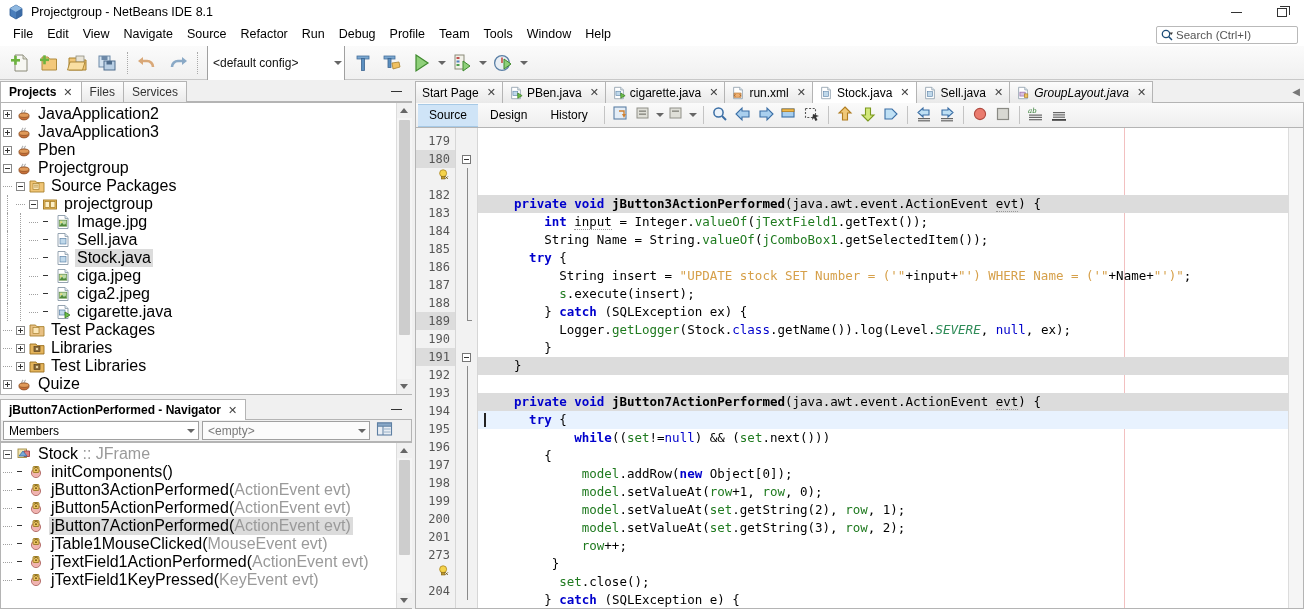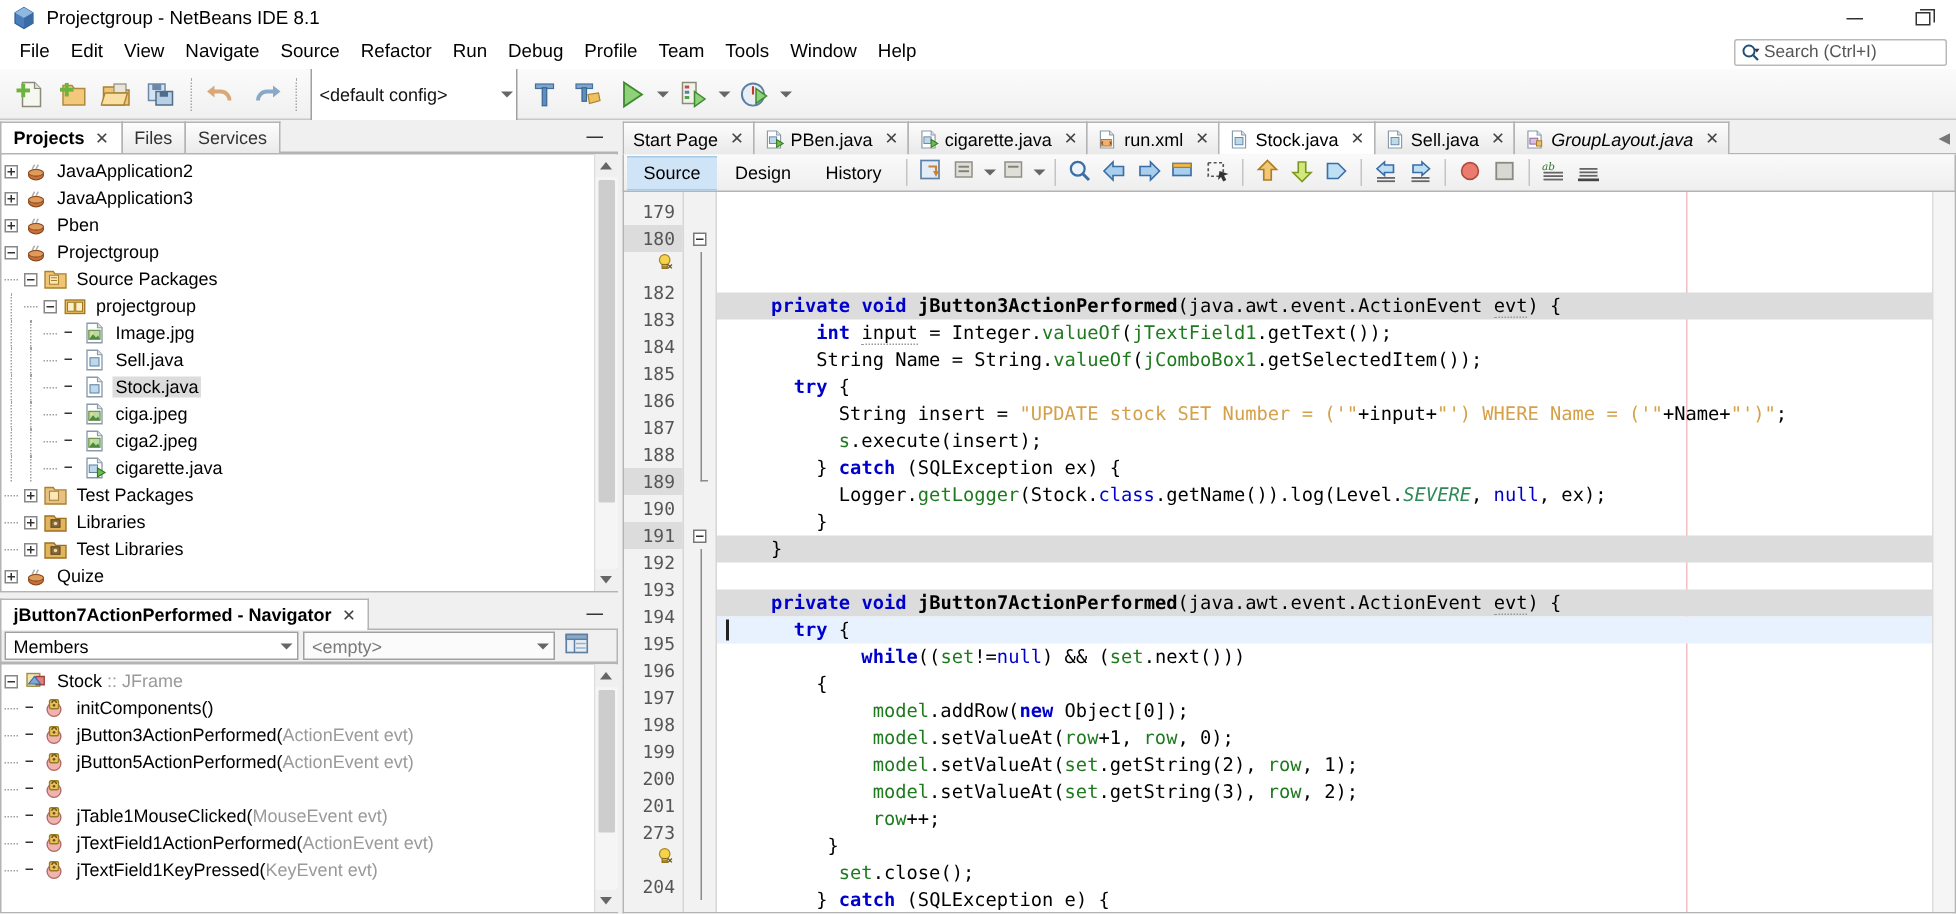--- a/index.html
+++ b/index.html
@@ -73,21 +73,21 @@
     background: linear-gradient(#fdfdfd, #eaeaea); margin-right: -1px; color: #333;
   }
   .wtab.active { background: #ffffff; font-weight: bold; color: #000; }
   .wtab .xmark { margin-left: 7px; font-size: 11px; color: #444; font-weight: normal; }
   .wtabs .tabfill { flex: 1 1 auto; height: 21px; border-bottom: 1px solid #b4b4b4; display: flex; justify-content: flex-end; align-items: center; }
   .minimize-dash { width: 11px; height: 1px; background: #333; margin-right: 10px; }
 
   
   .panel { background: #ffffff; border: 1px solid #b4b4b4; flex: 1 1 auto; display: flex; min-height: 0; position: relative; }
   .tree { flex: 1 1 auto; overflow: hidden; padding: 2px 0 0 0; }
-  .row { height: 18px; display: flex; align-items: center; white-space: nowrap; font-size: 12px; padding-left: 2px; }
+  .row { height: 18px; display: flex; align-items: center; white-space: nowrap; font-size: 16px; padding-left: 2px; }
   .row .lbl { padding: 0 2px; }
   .row.selected .lbl { background: #dcdcdc; }
   .exp {
     width: 9px; height: 9px; border: 1px solid #888; background: #fff;
     margin-right: 4px; position: relative; flex: 0 0 9px;
   }
   .exp:before { content: ""; position: absolute; left: 1px; top: 3px; width: 5px; height: 1px; background: #333; }
   .exp.plus:after { content: ""; position: absolute; left: 3px; top: 1px; width: 1px; height: 5px; background: #333; }
   .exp.none { border: none; background: none; }
   .ico { width: 16px; height: 16px; margin-right: 4px; flex: 0 0 16px; }
@@ -647,20 +647,21 @@
               </div>
               <div class="row selected">
                 <span class="dots"></span>
                 <span class="exp none"></span>
                 <span class="ico"><svg width="16" height="16" viewBox="0 0 16 16">
                     <circle cx="7" cy="9" r="4.6" fill="#f0b3b0" stroke="#b06a66" stroke-width="0.9"></circle>
                     <rect x="4" y="2.5" width="6" height="6" rx="1" fill="#e8c060" stroke="#9a7a20" stroke-width="0.9"></rect>
                     <path d="M5.6 4.6 a1.5 1.5 0 0 1 3 0" fill="none" stroke="#6a5210" stroke-width="0.9"></path>
                     <circle cx="7" cy="6.2" r="0.9" fill="#6a5210"></circle>
                   </svg></span>
+                <span class="lbl">jButton7ActionPerformed(<span style="color: rgb(154, 154, 154);">ActionEvent evt)</span></span>
               </div>
               <div class="row">
                 <span class="dots"></span>
                 <span class="exp none"></span>
                 <span class="ico"><svg width="16" height="16" viewBox="0 0 16 16">
                     <circle cx="7" cy="9" r="4.6" fill="#f0b3b0" stroke="#b06a66" stroke-width="0.9"></circle>
                     <rect x="4" y="2.5" width="6" height="6" rx="1" fill="#e8c060" stroke="#9a7a20" stroke-width="0.9"></rect>
                     <path d="M5.6 4.6 a1.5 1.5 0 0 1 3 0" fill="none" stroke="#6a5210" stroke-width="0.9"></path>
                     <circle cx="7" cy="6.2" r="0.9" fill="#6a5210"></circle>
                   </svg></span>

